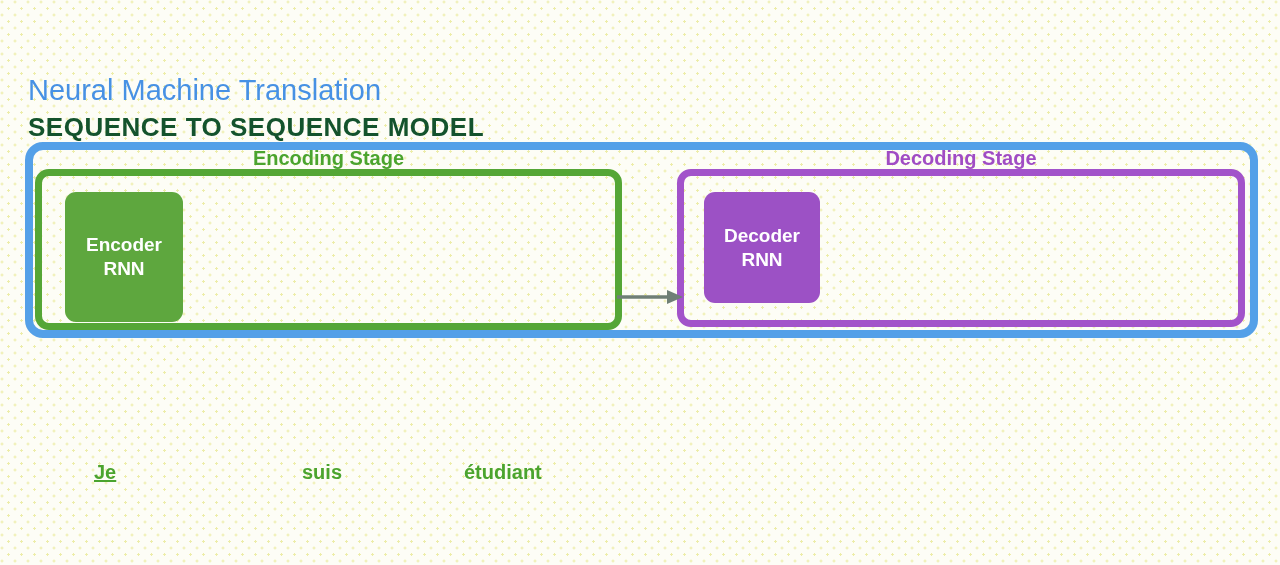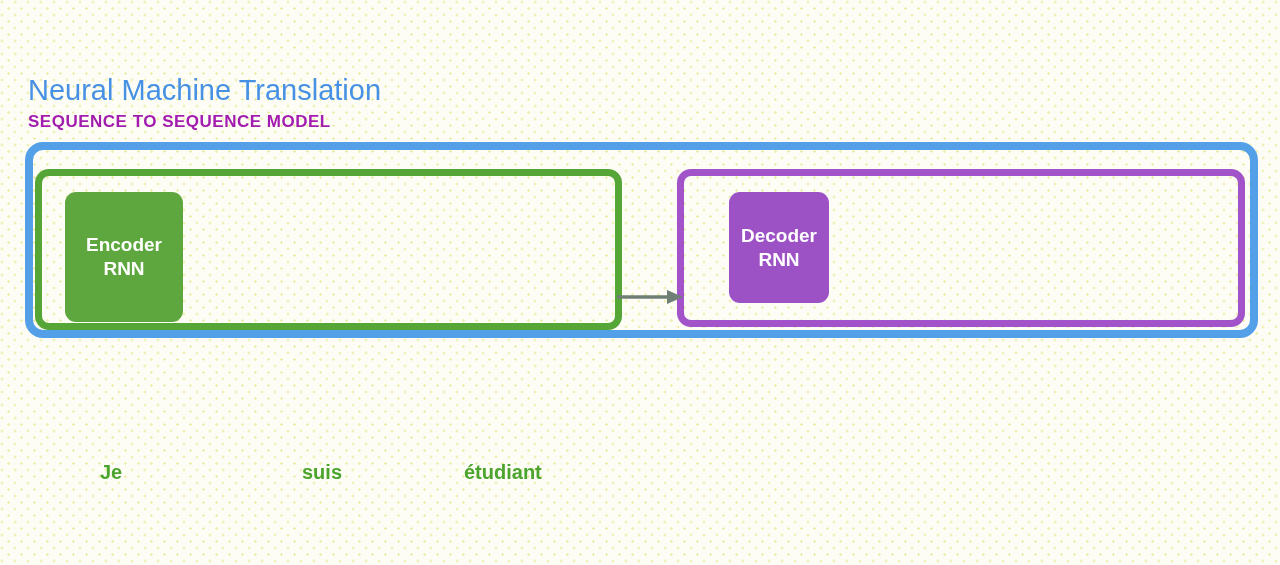--- a/index.html
+++ b/index.html
@@ -26,23 +26,23 @@
     font-size: 29px;
     font-weight: normal;
     color: #4791e4;
     letter-spacing: 0px;
     white-space: nowrap;
   }
   .subtitle {
     position: absolute;
     left: 28px;
     top: 112px;
-    font-size: 17px;
+    font-size: 26px;
     font-weight: bold;
-    color: #a21caf;
+    color: #14532d;
     letter-spacing: 0.5px;
     white-space: nowrap;
   }
   .container {
     position: absolute;
     left: 25px;
     top: 142px;
     width: 1233px;
     height: 196px;
     box-sizing: border-box;
@@ -95,54 +95,56 @@
     text-align: center;
   }
   .rnn-box.encoder {
     left: 32px;
     top: 42px;
     width: 118px;
     height: 130px;
     background: #5ea73e;
   }
   .rnn-box.decoder {
-    left: 696px;
+    left: 671px;
     top: 42px;
-    width: 100px;
+    width: 116px;
     height: 111px;
     background: #9c51c5;
   }
   .arrow-svg {
     position: absolute;
     left: 584px;
     top: 138px;
     width: 66px;
     height: 18px;
   }
   .input-word {
     position: absolute;
     top: 461px;
     font-size: 20px;
     font-weight: bold;
     color: #4ba42e;
     white-space: nowrap;
   }
-  .input-word.w0 { left: 100px; }
+  .input-word.w0 { left: 94px; text-decoration: underline; }
   .input-word.w1 { left: 302px; }
   .input-word.w2 { left: 464px; }
 </style>
 </head>
 <body>
 
 <div class="title">Neural Machine Translation</div>
 <div class="subtitle">SEQUENCE TO SEQUENCE MODEL</div>
 
 <div class="container">
 
+  <div class="stage-label encoding">Encoding Stage</div>
 
+  <div class="stage-label decoding">Decoding Stage</div>
 
   <div class="stage-frame encoder-frame"></div>
 
   <div class="stage-frame decoder-frame"></div>
 
   <div class="rnn-box encoder">
     <span>Encoder</span>
     <span>RNN</span>
   </div>
 

